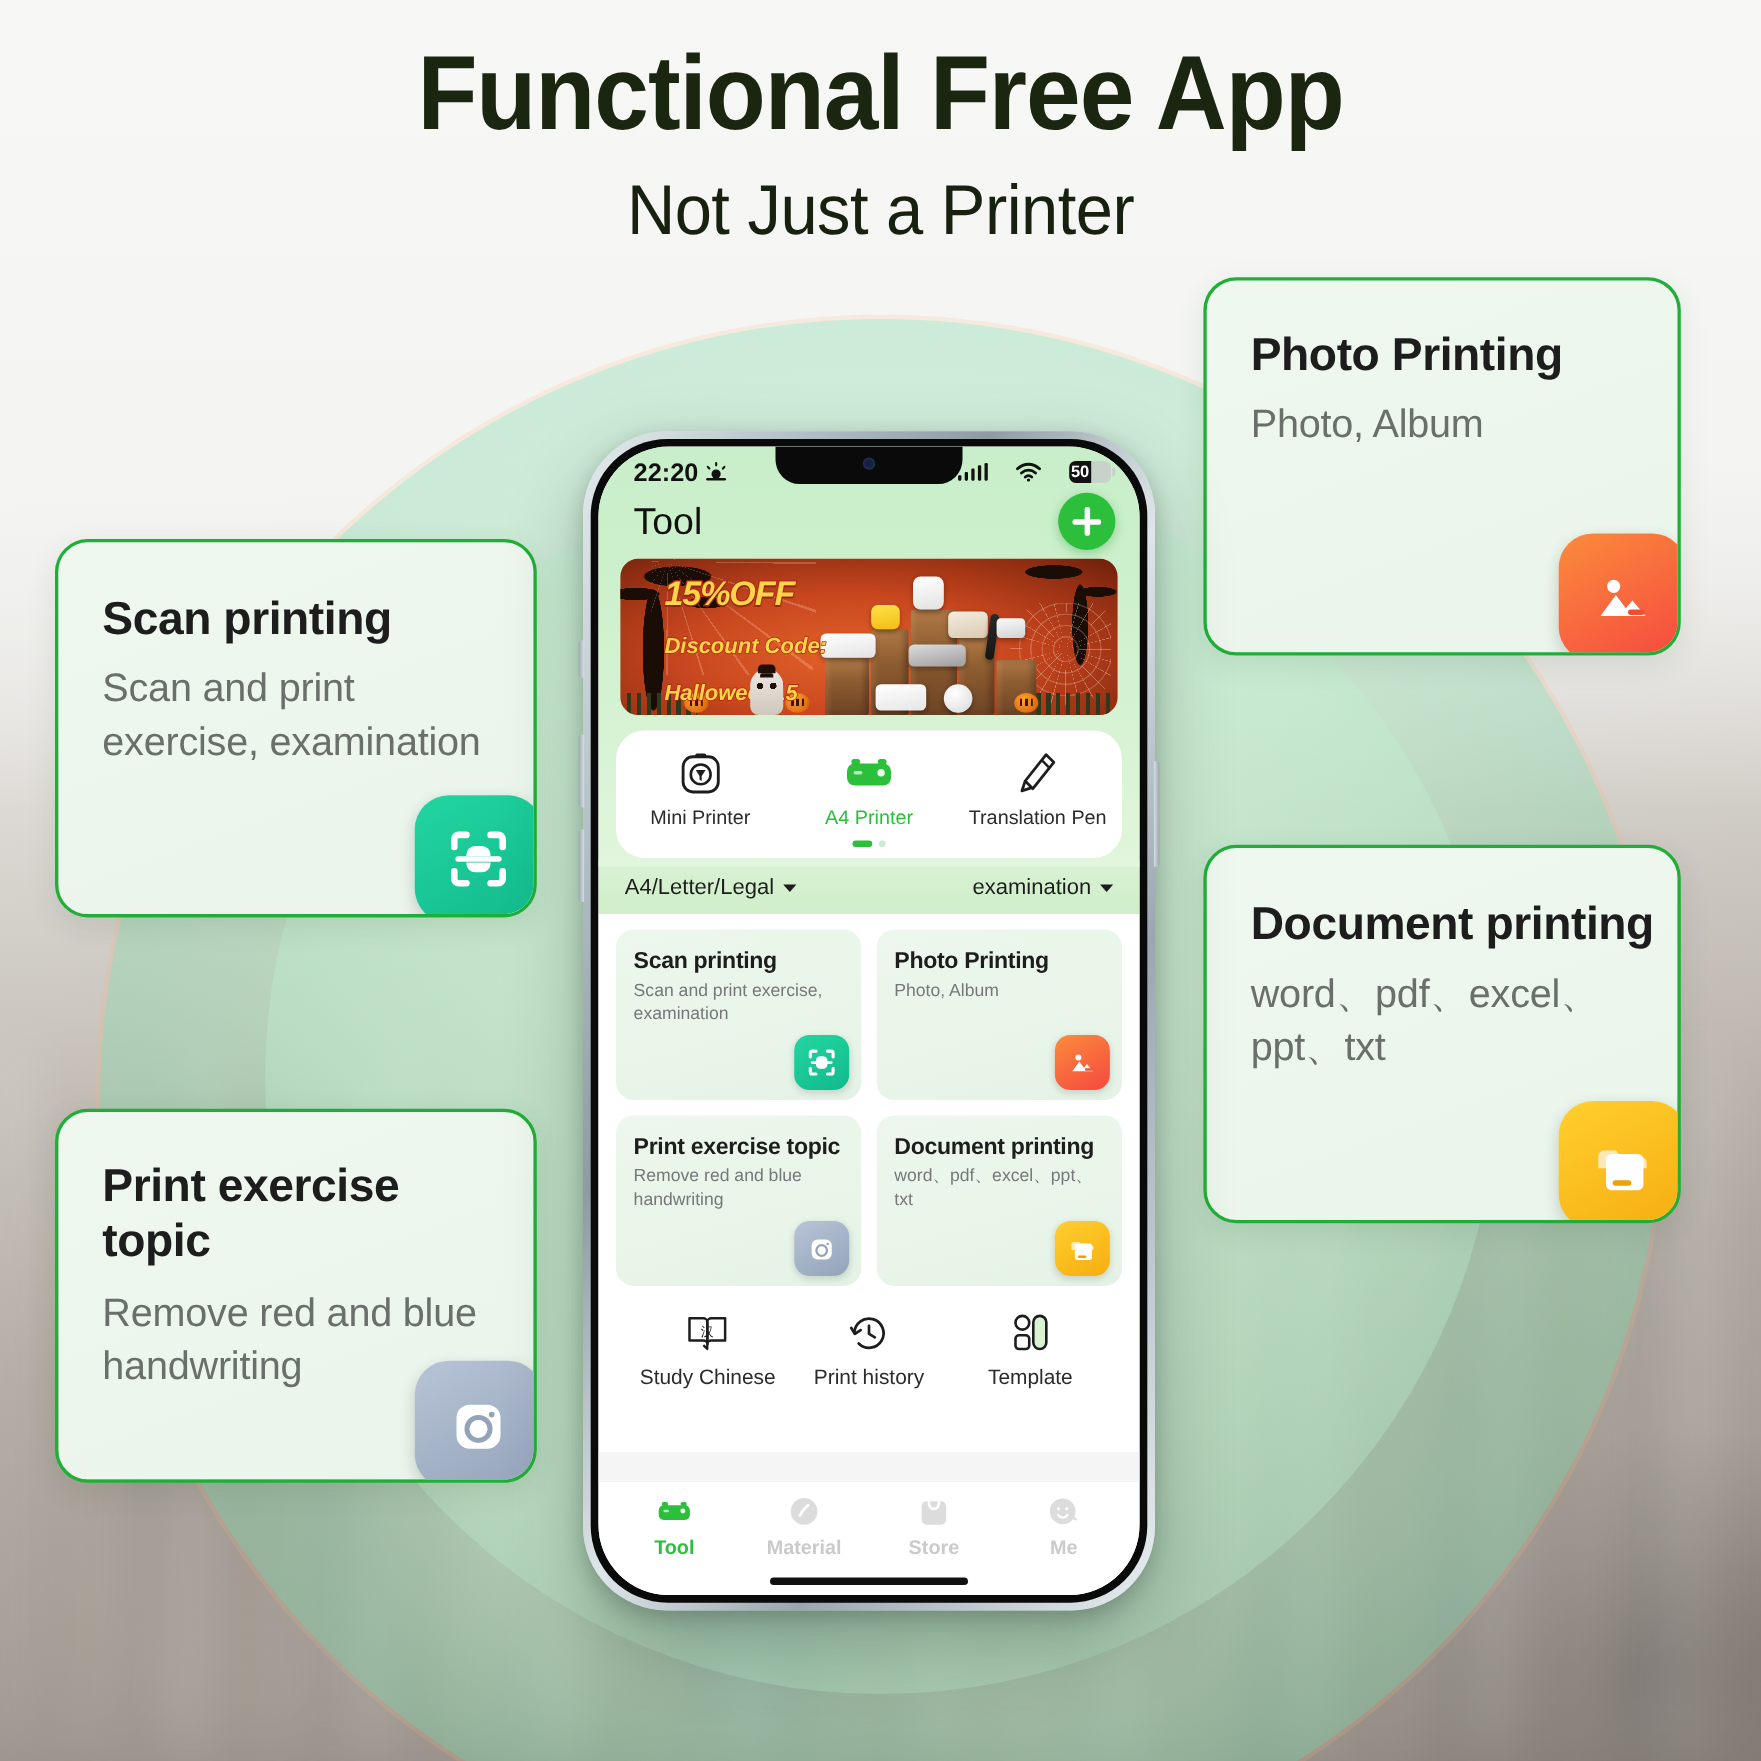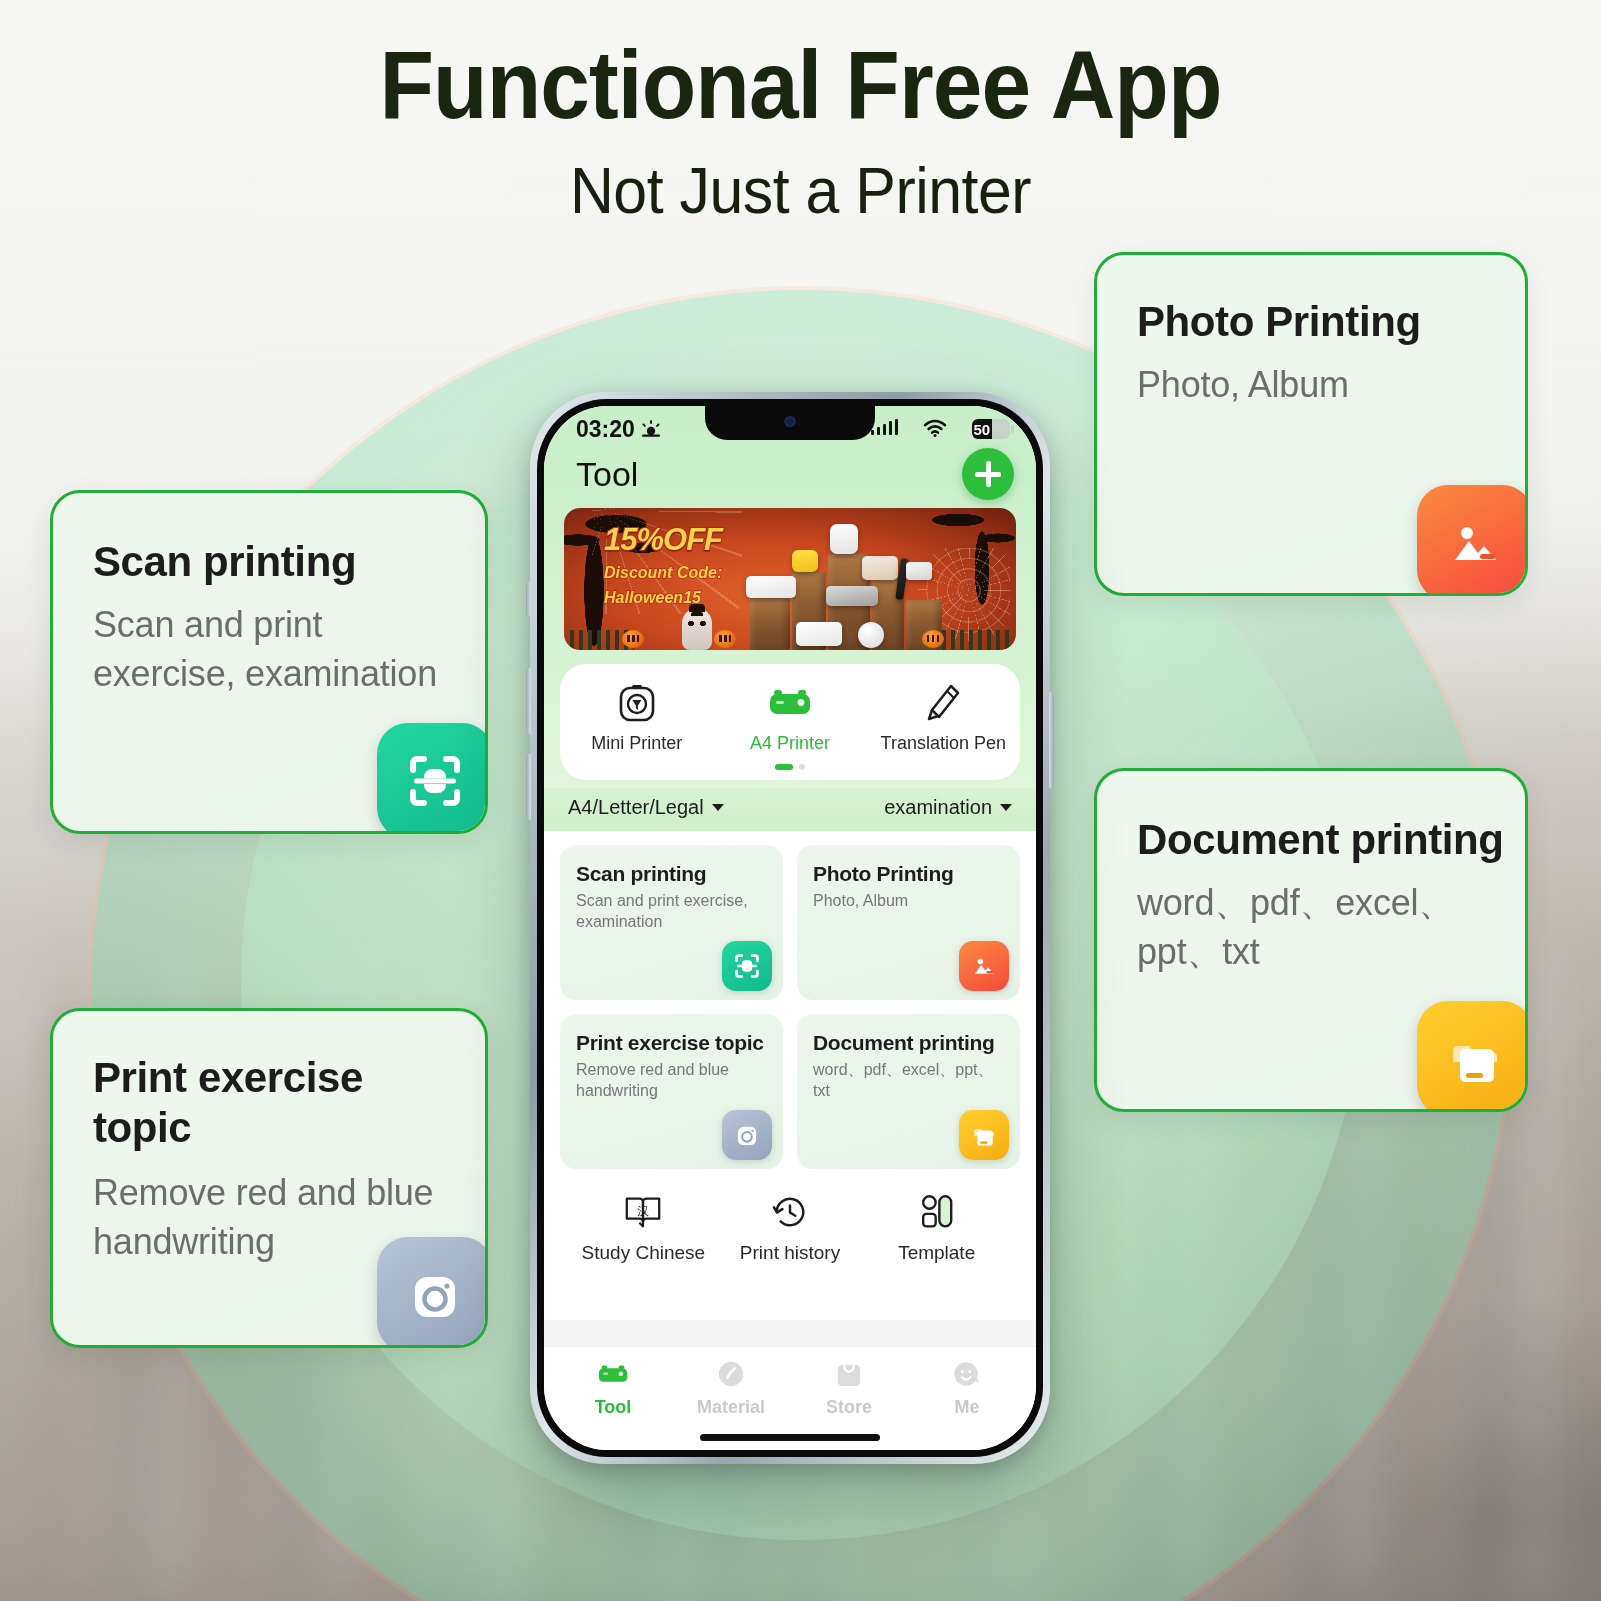--- a/index.html
+++ b/index.html
@@ -204,21 +204,21 @@
     background: #14203a;
     box-shadow: inset 0 0 3px #2b4a8a;
   }
   .statusbar {
     height: 40px;
     display: flex; align-items: center;
     padding: 6px 26px 0 32px;
     font-size: 23px; font-weight: 600; color: #111;
   }
   .sb-time { display: flex; align-items: center; gap: 6px; }
-  .sb-right { margin-left: auto; display: flex; gap: 25px; }
+  .sb-right { margin-left: auto; display: flex; align-items: center; gap: 25px; }
   .sig { display: flex; align-items: flex-end; gap: 2.5px; height: 16px; }
   .sig i { width: 3.5px; background: #111; border-radius: 1px; display:block; }
   .sig i:nth-child(1){height:5px;} .sig i:nth-child(2){height:8px;}
   .sig i:nth-child(3){height:11px;} .sig i:nth-child(4){height:14px;}
   .sig i:nth-child(5){height:16px;}
   .batt {
     width: 38px; height: 20px; border-radius: 6px;
     background: #c9d2c9; position: relative;
     display: flex; align-items: center;
   }
@@ -297,22 +297,22 @@
     position: absolute; left: 40px; top: 14px; width: 170px; text-align: left; z-index: 4;
   }
   .bt-1 {
     font-size: 31px; font-weight: 800; font-style: italic;
     color: #ffd44b; letter-spacing: -1px;
     -webkit-text-stroke: 2.2px #b32a10;
     paint-order: stroke fill;
     text-shadow: 0 2px 0 rgba(120,30,10,.6);
   }
   .bt-2 {
-    font-size: 16px; font-weight: 800; font-style: italic;
-    color: #ffd44b; line-height: 1.22; margin-top: 5px;
+    font-size: 20px; font-weight: 800; font-style: italic;
+    color: #ffd44b; line-height: 1.22; margin-top: 18px;
     -webkit-text-stroke: 1.4px #b32a10;
     paint-order: stroke fill;
   }
   .podium { position: absolute; left: 176px; bottom: 0; width: 210px; height: 120px; z-index: 2; }
   .blk {
     position: absolute; bottom: 0;
     background: linear-gradient(180deg,#b07a46 0%, #8e5c31 40%, #6d4424 100%);
     border-radius: 2px;
     box-shadow: inset -4px 0 6px rgba(0,0,0,.25), inset 4px 0 4px rgba(255,200,150,.12);
   }
@@ -511,21 +511,21 @@
   <div class="phone-inner">
     <div class="screen">
 
       <div class="screen-top">
         <div class="notch">
           <div class="notch-cam"></div>
         </div>
 
         <div class="statusbar">
           <div class="sb-time">
-            <span>03:20</span>
+            <span>22:20</span>
             <svg width="20" height="18" viewBox="0 0 20 18">
               <circle cx="10" cy="11" r="4.2" fill="#111"></circle>
               <rect x="1" y="14.6" width="18" height="2.2" rx="1.1" fill="#111"></rect>
               <rect x="9.1" y="0" width="1.9" height="4" rx="1" fill="#111"></rect>
               <rect x="2.2" y="3.2" width="1.9" height="4" rx="1" fill="#111" transform="rotate(-42 3.1 5.2)"></rect>
               <rect x="15.9" y="3.2" width="1.9" height="4" rx="1" fill="#111" transform="rotate(42 16.8 5.2)"></rect>
             </svg>
           </div>
           <div class="sb-right">
             <span class="sig">

